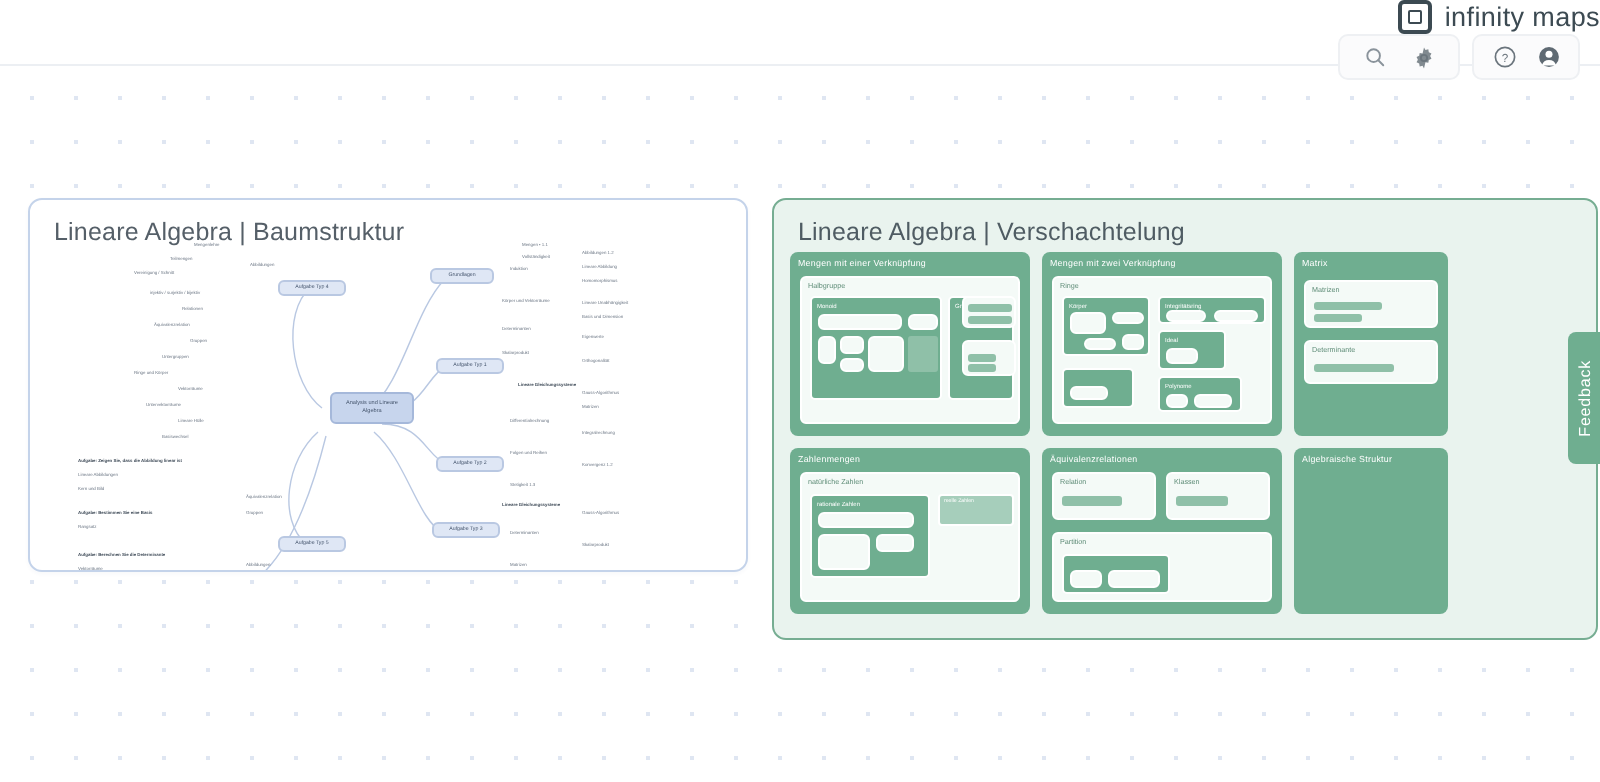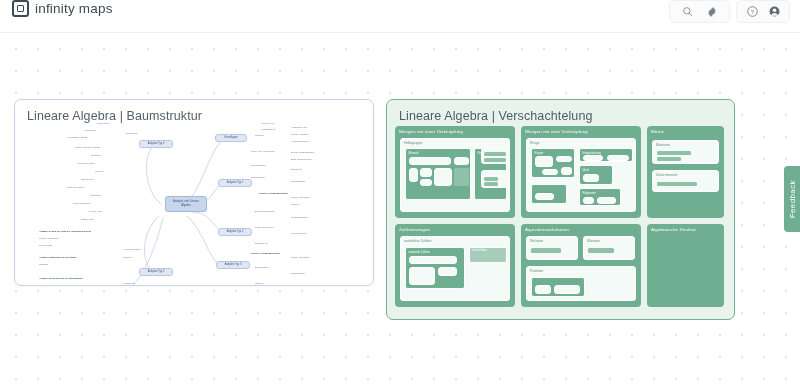--- a/index.html
+++ b/index.html
@@ -21,22 +21,23 @@
     background-size: 22px 22px;
     background-position: 5px 5px;
   }
 
   
   .topbar {
     position: absolute; left: 0; top: 0;
     width: 800px; height: 33px;
     background: #ffffff;
     border-bottom: 1px solid #eceff3;
-    display: flex; align-items: flex-start;
+    display: flex; align-items: flex-end;
     z-index: 30;
+    flex-direction: column;
   }
   .brand {
     display: flex; align-items: center; gap: 6px;
     padding-left: 12px;
   }
   .brand-logo {
     width: 17px; height: 17px;
     border: 2px solid #3c4a52; border-radius: 3px;
     display: flex; align-items: center; justify-content: center;
   }
@@ -93,21 +94,21 @@
     border-radius: 7px;
     overflow: hidden;
   }
   .card-blue {
     left: 14px; top: 99px; width: 360px; height: 187px;
     background: #ffffff;
     border: 1px solid #c4d3ea;
     box-shadow: 0 1px 2px rgba(60,80,120,.04);
   }
   .card-green {
-    left: 386px; top: 99px; width: 349px; height: 221px;
+    left: 386px; top: 99px; width: 413px; height: 221px;
     background: #e9f3ee;
     border: 1px solid #76ad92;
   }
   .card-title {
     font-size: 12.5px; color: #555f68;
     padding: 9px 0 0 12px;
     letter-spacing: .1px;
     white-space: nowrap;
   }
   .card-green .card-title { color: #4f5c63; }

